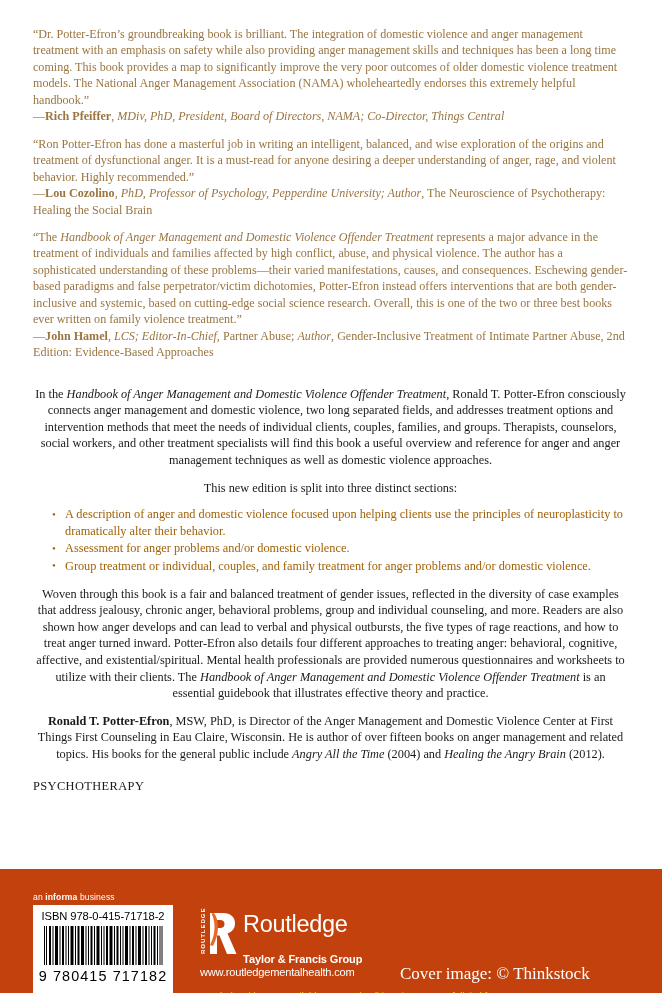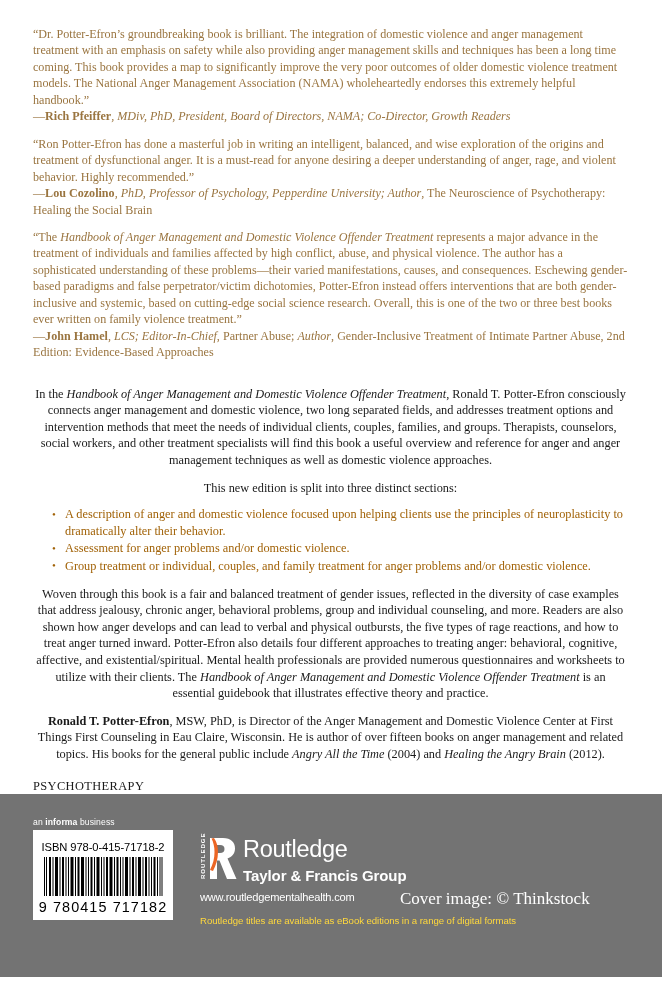--- a/index.html
+++ b/index.html
@@ -82,23 +82,23 @@
     font-size: 12.4px;
     letter-spacing: 0.4px;
     margin: 17px 0 0 0;
   }
 
   
   .footer {
     position: absolute;
     left: 0;
     right: 0;
-    bottom: 16px;
-    height: 183px;
-    background: #737373;
+    bottom: 0;
+    height: 124px;
+    background: #c2410c;
   }
 
   .informa {
     position: absolute;
     left: 33px;
     top: 23px;
     color: #ffffff;
     font-family: "Liberation Sans", "DejaVu Sans", sans-serif;
     font-size: 8.6px;
     letter-spacing: 0.1px;
@@ -119,21 +119,21 @@
     flex-direction: column;
     align-items: center;
     justify-content: flex-start;
   }
   .isbn-text {
     color: #000;
     font-family: "Liberation Sans", "DejaVu Sans", sans-serif;
     font-size: 11.2px;
     letter-spacing: -0.1px;
     white-space: nowrap;
-    margin-top: 7px;
+    margin-top: 1px;
   }
   .bars {
     width: 120px;
     height: 39px;
     margin-top: 4px;
     display: block;
   }
   .barcode-digits {
     color: #000;
     font-family: "Liberation Sans", "DejaVu Sans", sans-serif;
@@ -176,25 +176,25 @@
   .rl-name {
     color: #ffffff;
     font-family: "Liberation Sans", "DejaVu Sans", sans-serif;
     font-size: 23.5px;
     line-height: 25px;
     letter-spacing: -0.3px;
   }
   .rl-sub {
     color: #ffffff;
     font-family: "Liberation Sans", "DejaVu Sans", sans-serif;
-    font-size: 15px;
+    font-size: 11px;
     font-weight: bold;
     line-height: 12px;
     letter-spacing: -0.1px;
-    margin-top: 8px;
+    margin-top: 16px;
   }
 
   .rl-url {
     position: absolute;
     left: 200px;
     top: 97px;
     color: #ffffff;
     font-family: "Liberation Sans", "DejaVu Sans", sans-serif;
     font-size: 11.1px;
     letter-spacing: -0.2px;
@@ -224,21 +224,21 @@
 </style>
 </head>
 <body>
 
 <div class="page">
 
   <div class="content">
 
     <p class="blurb">
       <span>“Dr. Potter-Efron’s groundbreaking book is brilliant. The integration of domestic violence and anger management treatment with an emphasis on safety while also providing anger management skills and techniques has been a long time coming. This book provides a map to significantly improve the very poor outcomes of older domestic violence treatment models. The National Anger Management Association (NAMA) wholeheartedly endorses this extremely helpful handbook.”</span><br>
-      <span class="attrib"><span>—</span><span class="attrib-name">Rich Pfeiffer</span><i>, MDiv, PhD, President, Board of Directors, NAMA; Co-Director, Growth Readers</i></span>
+      <span class="attrib"><span>—</span><span class="attrib-name">Rich Pfeiffer</span><i>, MDiv, PhD, President, Board of Directors, NAMA; Co-Director, Things Central</i></span>
     </p>
 
     <p class="blurb">
       <span>“Ron Potter-Efron has done a masterful job in writing an intelligent, balanced, and wise exploration of the origins and treatment of dysfunctional anger. It is a must-read for anyone desiring a deeper understanding of anger, rage, and violent behavior. Highly recommended.”</span><br>
       <span class="attrib"><span>—</span><span class="attrib-name">Lou Cozolino</span><i>, PhD, Professor of Psychology, Pepperdine University; Author</i><span>, The Neuroscience of Psychotherapy: Healing the Social Brain</span></span>
     </p>
 
     <p class="blurb">
       <span>“The </span><i>Handbook of Anger Management and Domestic Violence Offender Treatment</i><span> represents a major advance in the treatment of individuals and families affected by high conflict, abuse, and physical violence. The author has a sophisticated understanding of these problems—their varied manifestations, causes, and consequences. Eschewing gender-based paradigms and false perpetrator/victim dichotomies, Potter-Efron instead offers interventions that are both gender-inclusive and systemic, based on cutting-edge social science research. Overall, this is one of the two or three best books ever written on family violence treatment.”</span><br>
       <span class="attrib"><span>—</span><span class="attrib-name">John Hamel</span><span>, </span><i>LCS; Editor-In-Chief</i><span>, Partner Abuse; </span><i>Author</i><span>, Gender-Inclusive Treatment of Intimate Partner Abuse, 2nd Edition: Evidence-Based Approaches</span></span>

